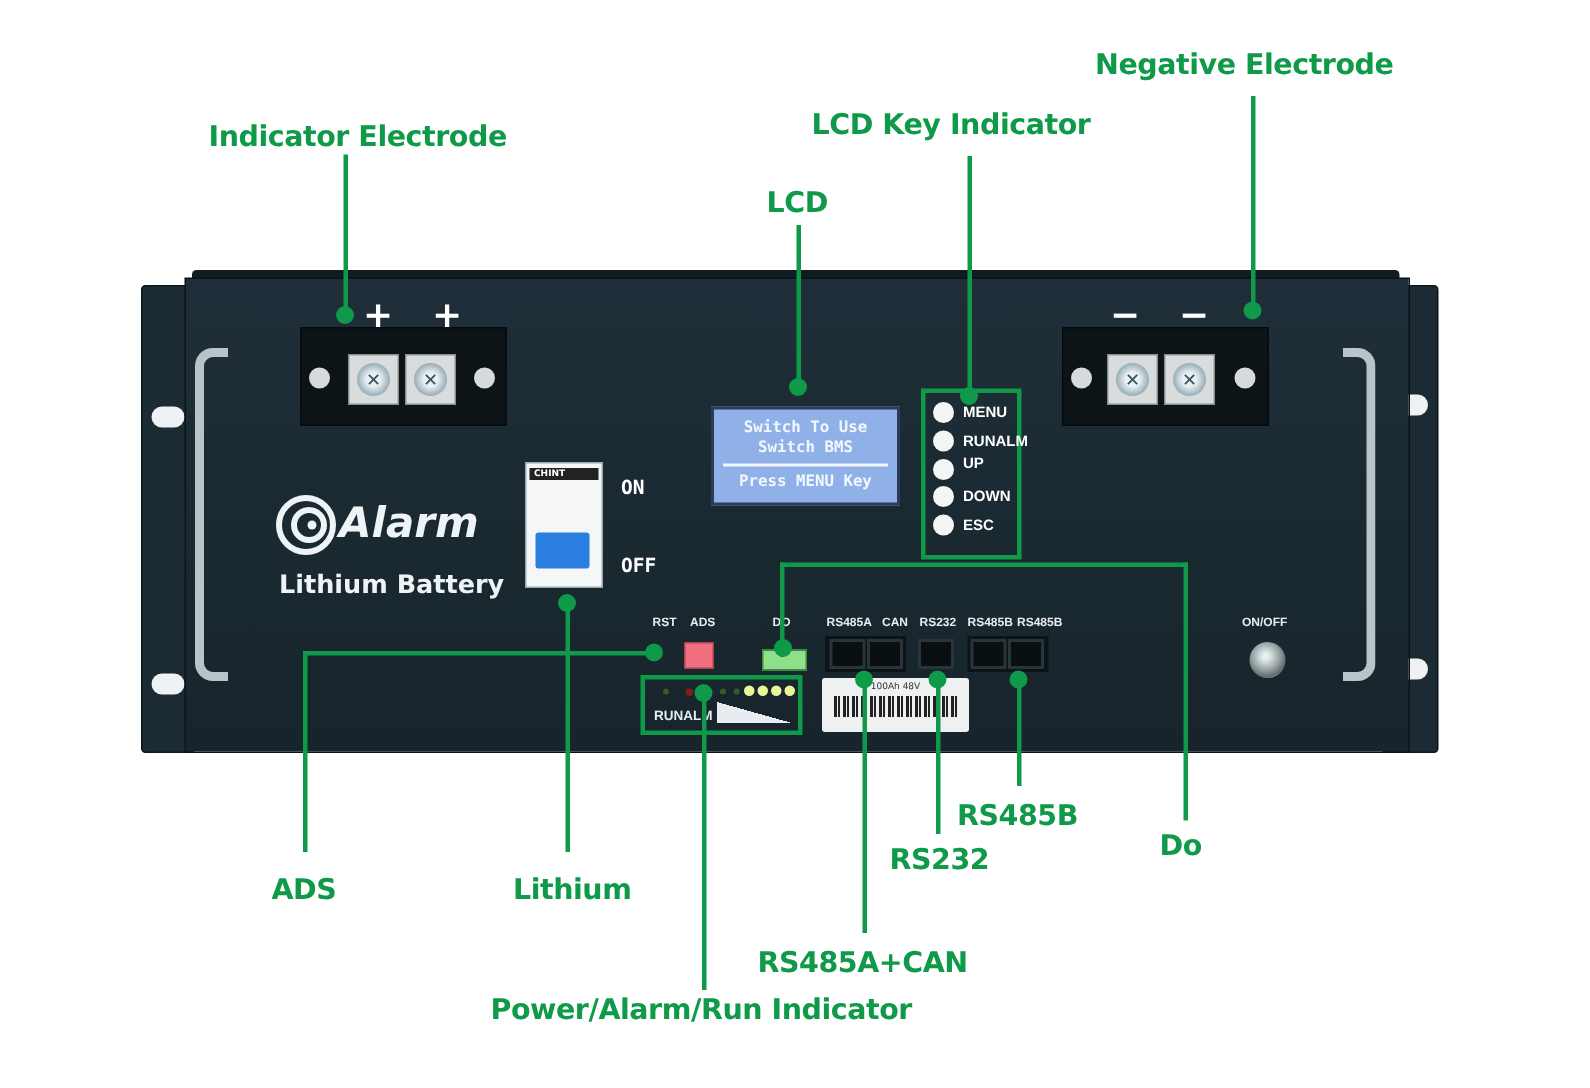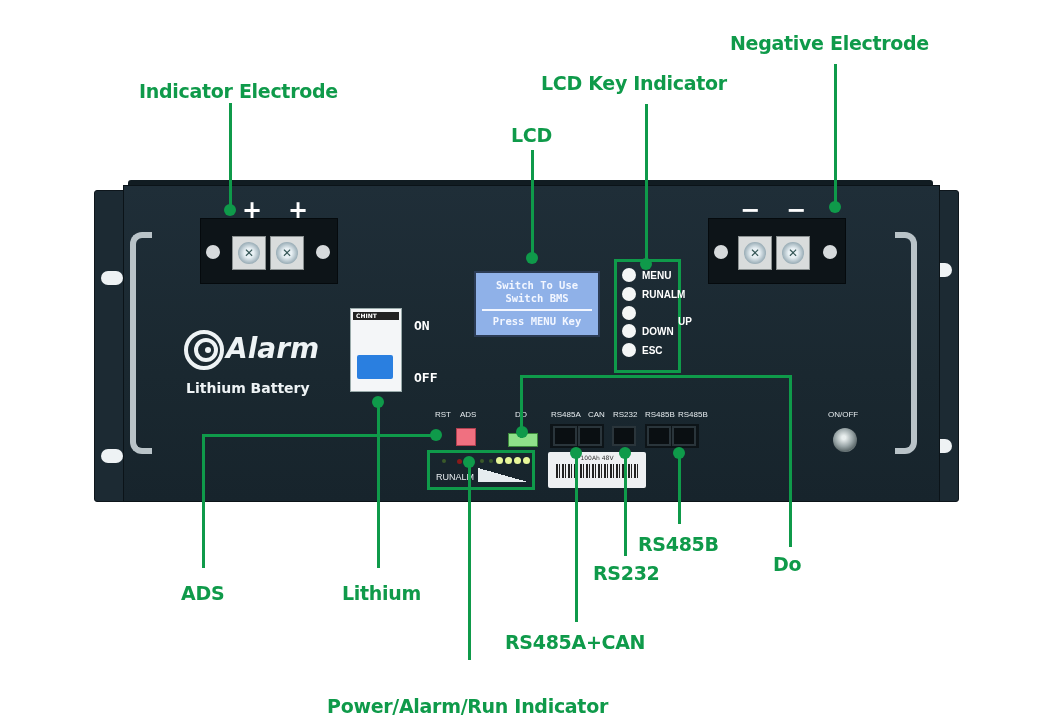--- a/index.html
+++ b/index.html
@@ -19,21 +19,21 @@
   .terminal{position:absolute;background:#0d1418;border:1px solid #050a0d;}
   .lug{position:absolute;width:32px;height:32px;background:#d9dcdc;border:1px solid #8a9090;}
   .screw{position:absolute;left:5px;top:5px;width:22px;height:22px;border-radius:50%;background:radial-gradient(circle,#e8f0f4 30%,#8fa4ae 75%);color:#355;font-size:12px;text-align:center;line-height:22px;font-weight:bold;}
   .sidescrew{position:absolute;width:14px;height:14px;border-radius:50%;background:#d6dadc;}
   .sign{position:absolute;color:#ffffff;font-weight:bold;font-size:24px;font-family:"DejaVu Sans",sans-serif;}
   .lcd{position:absolute;left:474px;top:271px;width:126px;height:66px;background:#8fb1e8;border:2px solid #2c3c55;color:#f2f6ff;font-family:"DejaVu Sans Mono",monospace;font-size:10.5px;font-weight:bold;text-align:center;box-sizing:border-box;}
   .lcd .l{line-height:13px;}
   .lcd hr{border:0;border-top:2px solid #f2f6ff;margin:4px 6px;}
   .key{position:absolute;left:622px;width:14px;height:14px;border-radius:50%;background:#f4f6f6;}
   .keylabel{position:absolute;left:642px;color:#ffffff;font-size:10px;font-family:"Liberation Sans",sans-serif;font-weight:bold;}
-  .small{position:absolute;color:#e6ecef;font-size:8px;font-family:"Liberation Sans",sans-serif;font-weight:normal;}
+  .small{position:absolute;color:#e6ecef;font-size:8px;font-family:"Liberation Sans",sans-serif;font-weight:bold;}
   .rj{position:absolute;width:24px;height:20px;background:#0a0f12;border:2px solid #2a353b;box-sizing:border-box;}
   .led{position:absolute;border-radius:50%;}
   .onoff{position:absolute;left:833px;top:428px;width:24px;height:24px;border-radius:50%;background:radial-gradient(circle at 45% 40%,#e8eeee 10%,#9aa6a8 45%,#5e6a6c 70%,#c7d0d0 85%);}
 </style>
 </head>
 <body>
 
 <div class="ear" style="left:94px;top:190px;width:34px;height:310px;">
   <div class="hole" style="top:80px;left:6px;"></div>
   <div class="hole" style="top:258px;left:6px;"></div>
@@ -74,21 +74,21 @@
 <span class="sign" style="left:786px;top:196px;">−</span>
 
 <div class="abs" style="left:182px;top:328px;">
   <svg width="44" height="44" viewBox="0 0 44 44" style="position:absolute;left:0;top:0;">
     <circle cx="22" cy="22" r="18" fill="none" stroke="#eef3f5" stroke-width="4"></circle>
     <circle cx="24" cy="22" r="10" fill="none" stroke="#eef3f5" stroke-width="4"></circle>
     <circle cx="26" cy="22" r="3" fill="#eef3f5"></circle>
   </svg>
   <span style="position:absolute;left:44px;top:4px;color:#eef3f5;font-size:28px;font-style:italic;font-weight:bold;font-family:'DejaVu Sans',sans-serif;">Alarm</span>
 </div>
-<span class="abs" style="left:186px;top:380px;color:#eef3f5;font-size:14px;font-weight:bold;font-family:'DejaVu Sans',sans-serif;">Lithium Battery</span>
+<span class="abs" style="left:186px;top:380px;color:#eef3f5;font-size:17px;font-weight:bold;font-family:'DejaVu Sans',sans-serif;">Lithium Battery</span>
 
 <div class="abs" style="left:350px;top:308px;width:50px;height:82px;background:#f4f6f8;border:1px solid #9aa;">
   <div style="background:#222;color:#fff;font-size:6px;height:8px;line-height:8px;padding-left:3px;margin:3px 2px 0;font-weight:bold;">CHINT</div>
   <div style="position:absolute;left:6px;top:46px;width:36px;height:24px;background:#2a7fe0;border-radius:2px;"></div>
 </div>
 <span class="abs" style="left:414px;top:318px;color:#fff;font-size:13px;font-weight:bold;font-family:'DejaVu Sans Mono',monospace;">ON</span>
 <span class="abs" style="left:414px;top:370px;color:#fff;font-size:13px;font-weight:bold;font-family:'DejaVu Sans Mono',monospace;">OFF</span>
 
 <div class="lcd">
   <div class="l" style="margin-top:6px;">Switch To Use</div>
@@ -96,21 +96,21 @@
   <hr>
   <div class="l">Press MENU Key</div>
 </div>
 
 <div class="gbox" style="left:614px;top:259px;width:67px;height:114px;"></div>
 <div class="key" style="top:268px;"></div>
 <span class="keylabel" style="top:270px;">MENU</span>
 <div class="key" style="top:287px;"></div>
 <span class="keylabel" style="top:289px;">RUNALM</span>
 <div class="key" style="top:306px;"></div>
-<span class="keylabel" style="top:316px;margin-left:36px;">UP</span>
+<span class="keylabel" style="top:304px;">UP</span>
 <div class="key" style="top:324px;"></div>
 <span class="keylabel" style="top:326px;">DOWN</span>
 <div class="key" style="top:343px;"></div>
 <span class="keylabel" style="top:345px;">ESC</span>
 
 <span class="small" style="left:435px;top:410px;">RST</span>
 <span class="small" style="left:460px;top:410px;">ADS</span>
 <span class="small" style="left:515px;top:410px;">DO</span>
 <span class="small" style="left:551px;top:410px;">RS485A</span>
 <span class="small" style="left:588px;top:410px;">CAN</span>
@@ -189,13 +189,13 @@
 <span class="callout" style="left:730px;top:32px;">Negative Electrode</span>
 <span class="callout" style="left:541px;top:72px;">LCD Key Indicator</span>
 <span class="callout" style="left:139px;top:80px;">Indicator Electrode</span>
 <span class="callout" style="left:511px;top:124px;">LCD</span>
 <span class="callout" style="left:638px;top:533px;">RS485B</span>
 <span class="callout" style="left:773px;top:553px;">Do</span>
 <span class="callout" style="left:593px;top:562px;">RS232</span>
 <span class="callout" style="left:181px;top:582px;">ADS</span>
 <span class="callout" style="left:342px;top:582px;">Lithium</span>
 <span class="callout" style="left:505px;top:631px;">RS485A+CAN</span>
-<span class="callout" style="left:327px;top:695px;">Power/Alarm/Run Indicator</span>
+<span class="callout" style="left:327px;top:662px;">Power/Alarm/Run Indicator</span>
 
 </body></html>

